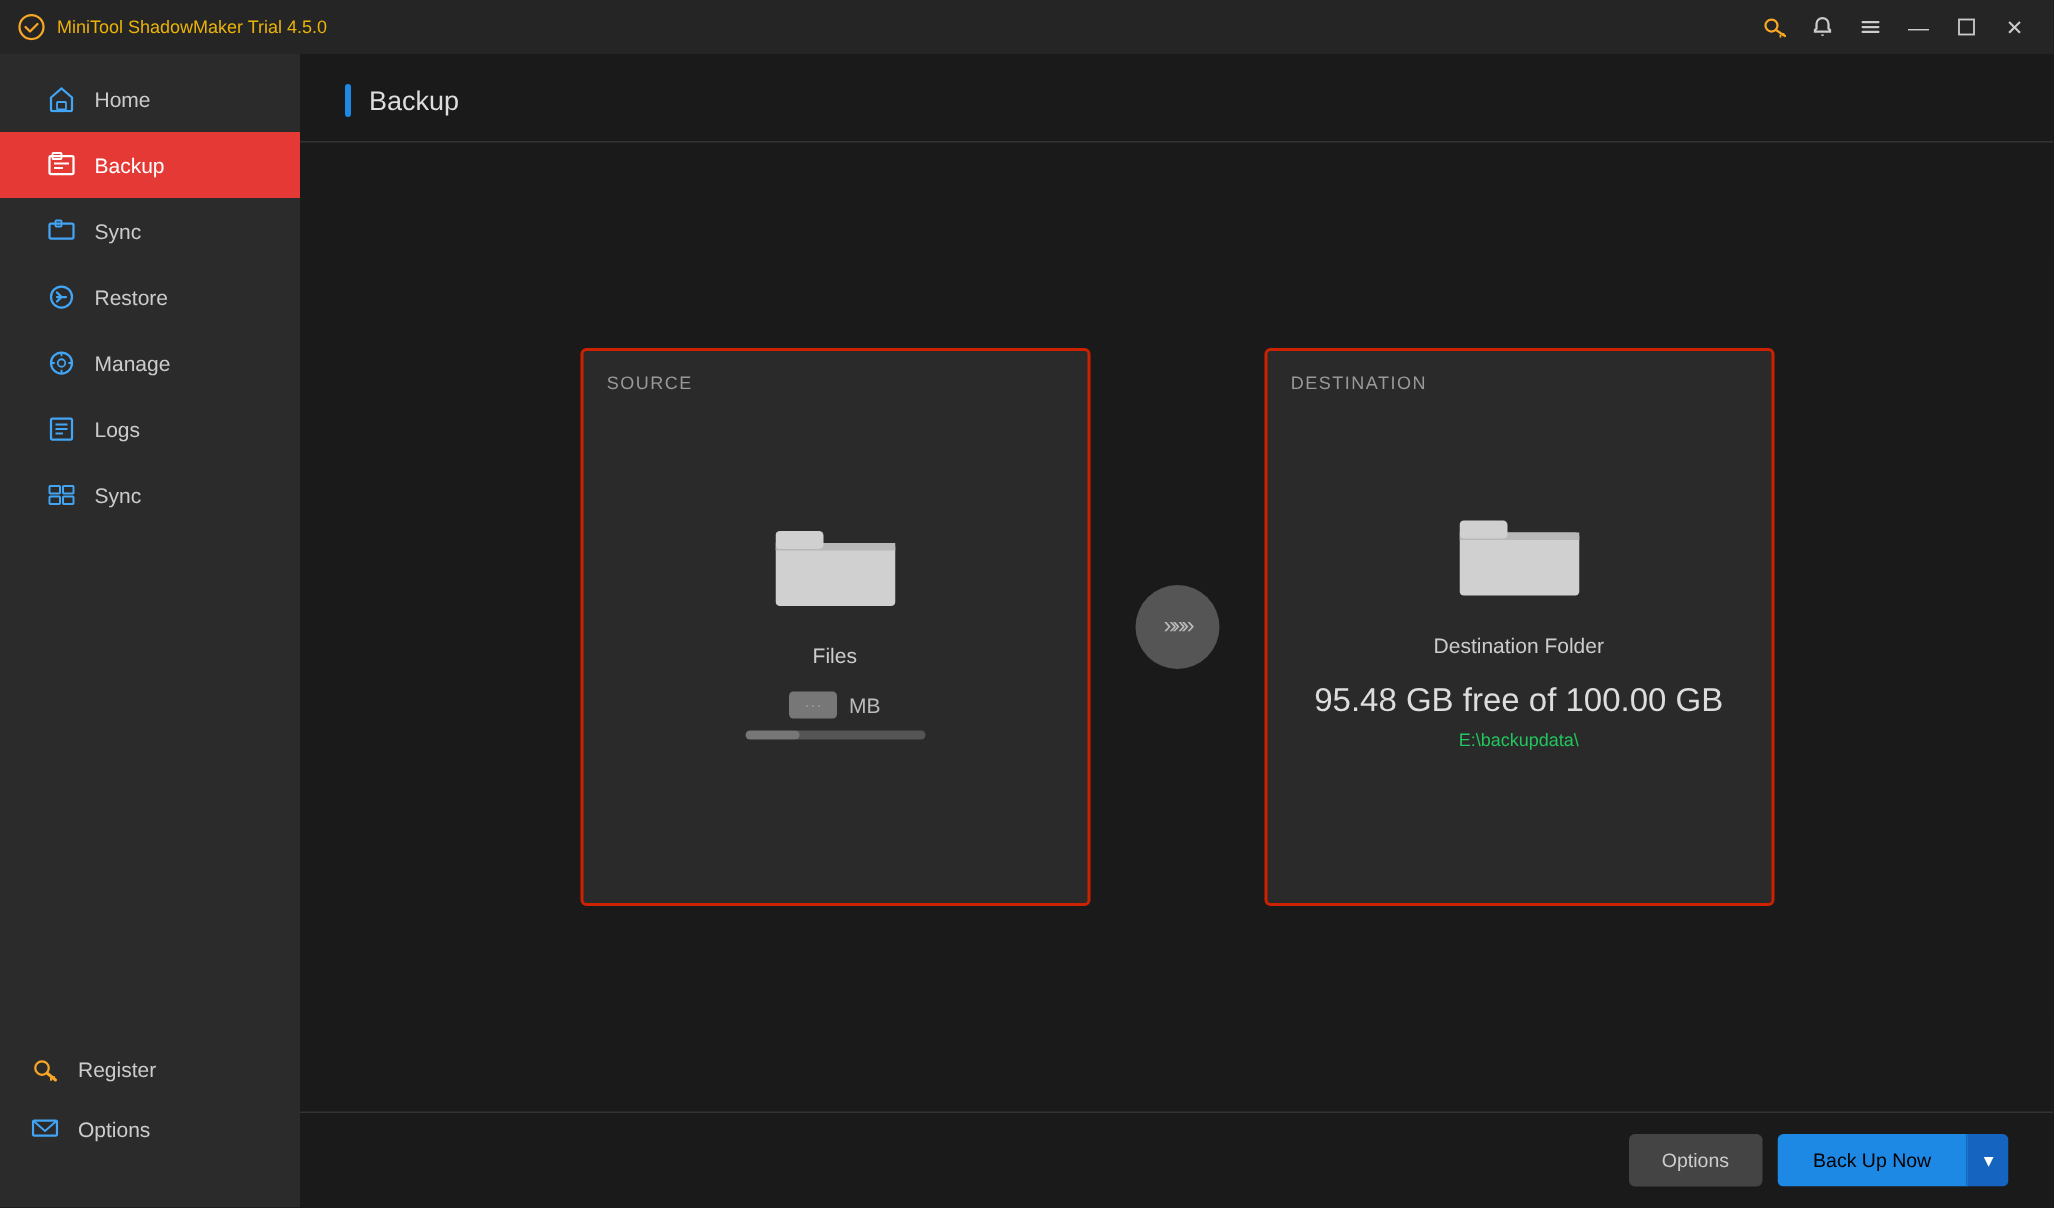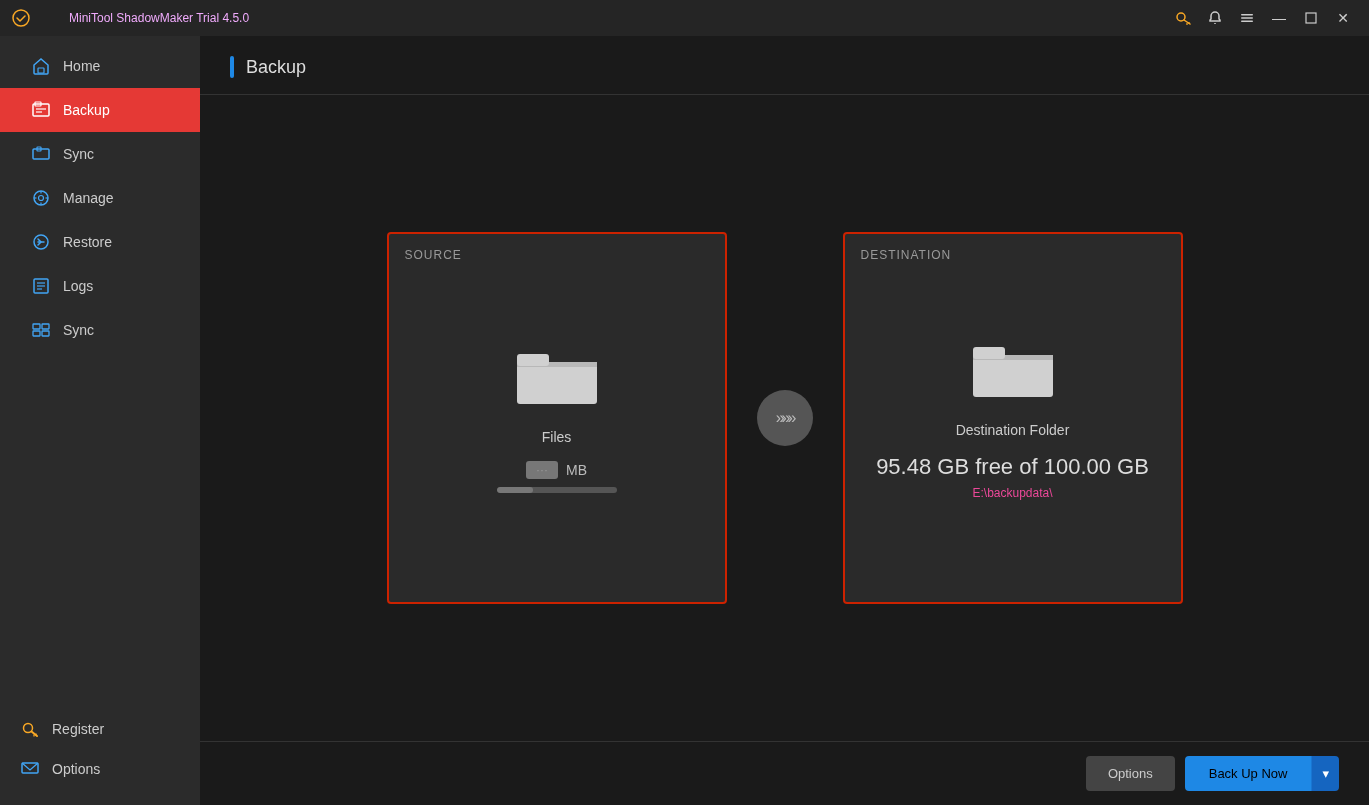--- a/index.html
+++ b/index.html
@@ -25,23 +25,22 @@
       user-select: none;
     }
     .titlebar-logo {
       width: 18px;
       height: 18px;
       margin-right: 8px;
       flex-shrink: 0;
     }
     .titlebar-title {
       font-size: 12px;
-      color: #f0abfc;
+      color: #eab308;
       flex: 1;
-      margin-left: 31px;
     }
     .titlebar-controls {
       display: flex;
       gap: 4px;
       align-items: center;
     }
     .titlebar-icon-btn {
       width: 28px;
       height: 28px;
       display: flex;
@@ -88,21 +87,21 @@
     }
     .sidebar-item-icon {
       width: 20px;
       height: 20px;
       display: flex;
       align-items: center;
       justify-content: center;
       flex-shrink: 0;
     }
     .sidebar-bottom {
-      padding-bottom: 16px;
+      padding-bottom: 32px;
     }
     .sidebar-bottom .sidebar-item {
       padding: 10px 20px;
     }
 
     
     .content {
       flex: 1;
       background: #1a1a1a;
       display: flex;
@@ -219,21 +218,21 @@
 
     .dest-free {
       font-size: 22px;
       color: #ddd;
       font-weight: 300;
       margin-bottom: 6px;
       text-align: center;
     }
     .dest-path {
       font-size: 12px;
-      color: #ec4899;
+      color: #22c55e;
       text-align: center;
     }
 
     
     .footer-bar {
       background: #1a1a1a;
       height: 64px;
       display: flex;
       align-items: center;
       justify-content: flex-end;
@@ -363,42 +362,42 @@
         <span class="sidebar-item-icon icon-sync">
           <svg width="18" height="18" viewBox="0 0 18 18" fill="none">
             <rect x="1" y="4" width="16" height="10" rx="1" stroke="#42a5f5" stroke-width="1.5"></rect>
             <rect x="5" y="2" width="4" height="4" rx="0.5" stroke="#42a5f5" stroke-width="1.2"></rect>
           </svg>
         </span>
         <span>Sync</span>
       </div>
 
       <div class="sidebar-item">
+        <span class="sidebar-item-icon icon-restore">
+          <svg width="18" height="18" viewBox="0 0 18 18" fill="none">
+            <circle cx="9" cy="9" r="7" stroke="#42a5f5" stroke-width="1.5"></circle>
+            <path d="M6 6l3 3-3 3" stroke="#42a5f5" stroke-width="1.5" stroke-linecap="round"></path>
+            <line x1="12" y1="9" x2="6" y2="9" stroke="#42a5f5" stroke-width="1.5" stroke-linecap="round"></line>
+          </svg>
+        </span>
+        <span>Restore</span>
+      </div>
+
+      <div class="sidebar-item">
         <span class="sidebar-item-icon icon-manage">
           <svg width="18" height="18" viewBox="0 0 18 18" fill="none">
             <circle cx="9" cy="9" r="7" stroke="#42a5f5" stroke-width="1.5"></circle>
             <circle cx="9" cy="9" r="2.5" stroke="#42a5f5" stroke-width="1.2"></circle>
             <line x1="9" y1="2" x2="9" y2="4.5" stroke="#42a5f5" stroke-width="1.2"></line>
             <line x1="9" y1="13.5" x2="9" y2="16" stroke="#42a5f5" stroke-width="1.2"></line>
             <line x1="2" y1="9" x2="4.5" y2="9" stroke="#42a5f5" stroke-width="1.2"></line>
             <line x1="13.5" y1="9" x2="16" y2="9" stroke="#42a5f5" stroke-width="1.2"></line>
           </svg>
         </span>
         <span>Manage</span>
-      </div>
-
-      <div class="sidebar-item">
-        <span class="sidebar-item-icon icon-restore">
-          <svg width="18" height="18" viewBox="0 0 18 18" fill="none">
-            <circle cx="9" cy="9" r="7" stroke="#42a5f5" stroke-width="1.5"></circle>
-            <path d="M6 6l3 3-3 3" stroke="#42a5f5" stroke-width="1.5" stroke-linecap="round"></path>
-            <line x1="12" y1="9" x2="6" y2="9" stroke="#42a5f5" stroke-width="1.5" stroke-linecap="round"></line>
-          </svg>
-        </span>
-        <span>Restore</span>
       </div>
 
       <div class="sidebar-item">
         <span class="sidebar-item-icon icon-logs">
           <svg width="18" height="18" viewBox="0 0 18 18" fill="none">
             <rect x="2" y="2" width="14" height="14" rx="1" stroke="#42a5f5" stroke-width="1.5"></rect>
             <line x1="5" y1="6" x2="13" y2="6" stroke="#42a5f5" stroke-width="1.2"></line>
             <line x1="5" y1="9" x2="13" y2="9" stroke="#42a5f5" stroke-width="1.2"></line>
             <line x1="5" y1="12" x2="10" y2="12" stroke="#42a5f5" stroke-width="1.2"></line>
           </svg>

